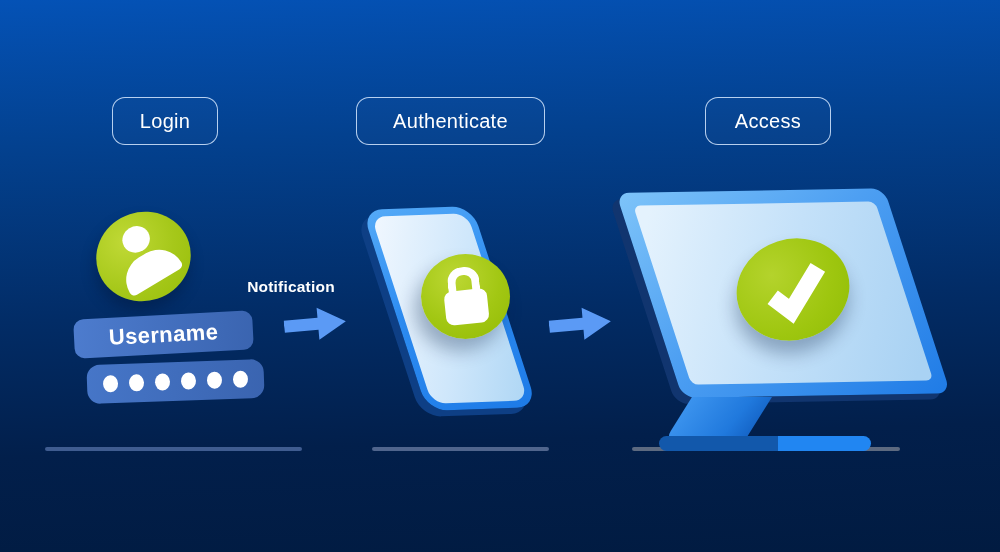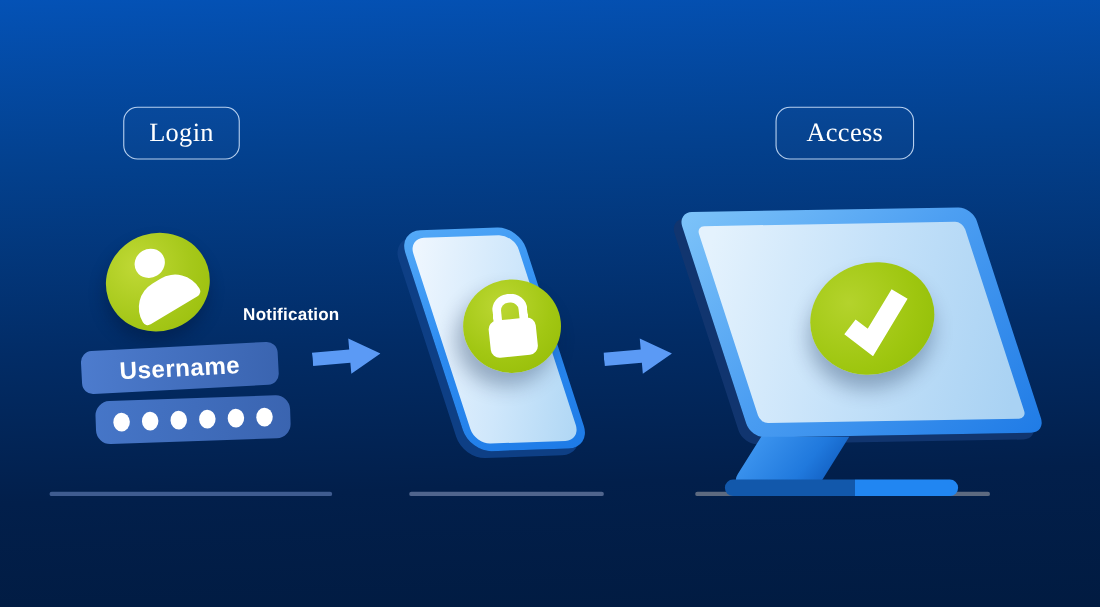--- a/index.html
+++ b/index.html
@@ -5,23 +5,22 @@
   html,body{margin:0;padding:0;background:#0a1a33;}
   .canvas{
     position:relative;width:1000px;height:552px;overflow:hidden;
     font-family:"Liberation Sans",sans-serif;
     background:linear-gradient(178deg,#0452b6 0%,#03418f 25%,#022c66 55%,#021f4b 78%,#011b41 100%);
   }
   
   .pill{
     position:absolute;display:flex;align-items:center;justify-content:center;
     border:1.5px solid rgba(215,233,255,.85);border-radius:13px;
-    color:#fff;font-size:24px;font-weight:400;letter-spacing:.3px;
+    color:#fff;font-size:20px;font-weight:400;letter-spacing:.3px;
     background:rgba(255,255,255,.02);
-    font-family:Liberation Serif, serif;
   }
   .pill.login{left:112px;top:97px;width:104px;height:46px;}
   .pill.auth{left:356px;top:97px;width:187px;height:46px;}
   .pill.access{left:705px;top:97px;width:124px;height:46px;}
 
   
   .gline{position:absolute;top:447px;height:4px;border-radius:2px;}
   .gl1{left:45px;width:257px;background:#3f5c90;}
   .gl2{left:372px;width:177px;background:#50658d;}
   .gl3{left:632px;width:268px;background:#5d6a80;}
@@ -52,21 +51,21 @@
     left:87px;top:362px;width:177px;height:39px;border-radius:13px;
     background:linear-gradient(100deg,#4676c8,#3a64b0);
     transform:rotate(-2deg);
   }
   .dots{display:flex;gap:11px;align-items:center;justify-content:center;}
   .dot{width:15px;height:17px;background:#fff;border-radius:50%;}
 
   
   .conn-label{
     position:absolute;color:#fff;font-size:15.5px;font-weight:600;
-    width:140px;letter-spacing:.2px;
+    width:140px;text-align:center;letter-spacing:.2px;
   }
   .cl1{left:221px;top:278px;}
   .cl2{left:505px;top:279px;}
   .arrow{position:absolute;width:62px;height:38px;transform:rotate(-5deg);}
   .ar1{left:284px;top:305px;}
   .ar2{left:549px;top:305px;}
 
   
   .phone{
     position:absolute;left:362px;top:210px;width:110px;height:203px;
@@ -123,20 +122,21 @@
     position:absolute;left:659px;top:436px;width:212px;height:15px;border-radius:8px;
     background:linear-gradient(to right,#1258ab 0%,#1258ab 56%,#2186f2 56%,#2186f2 100%);
   }
 </style>
 </head>
 <body>
 
 <div class="canvas">
 
   <div class="pill login">Login</div>
+  <div class="pill auth">Authenticate</div>
   <div class="pill access">Access</div>
 
   <div class="gline gl1"></div>
   <div class="gline gl2"></div>
   <div class="gline gl3"></div>
 
   <div class="avatar">
     <div class="person">
       <div class="head"></div>
       <div class="body"></div>

